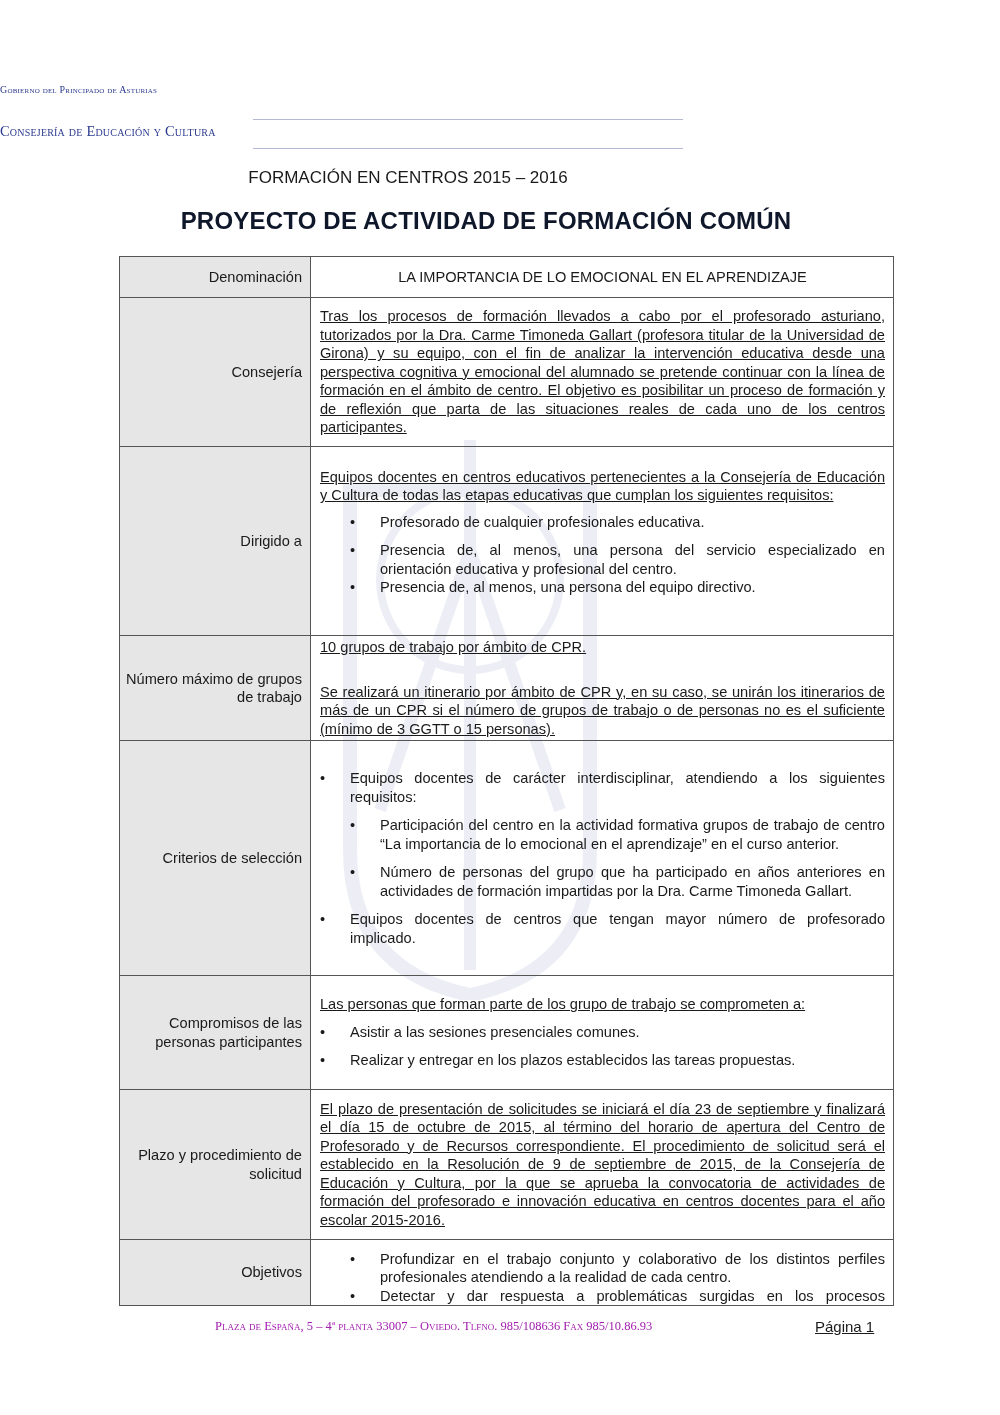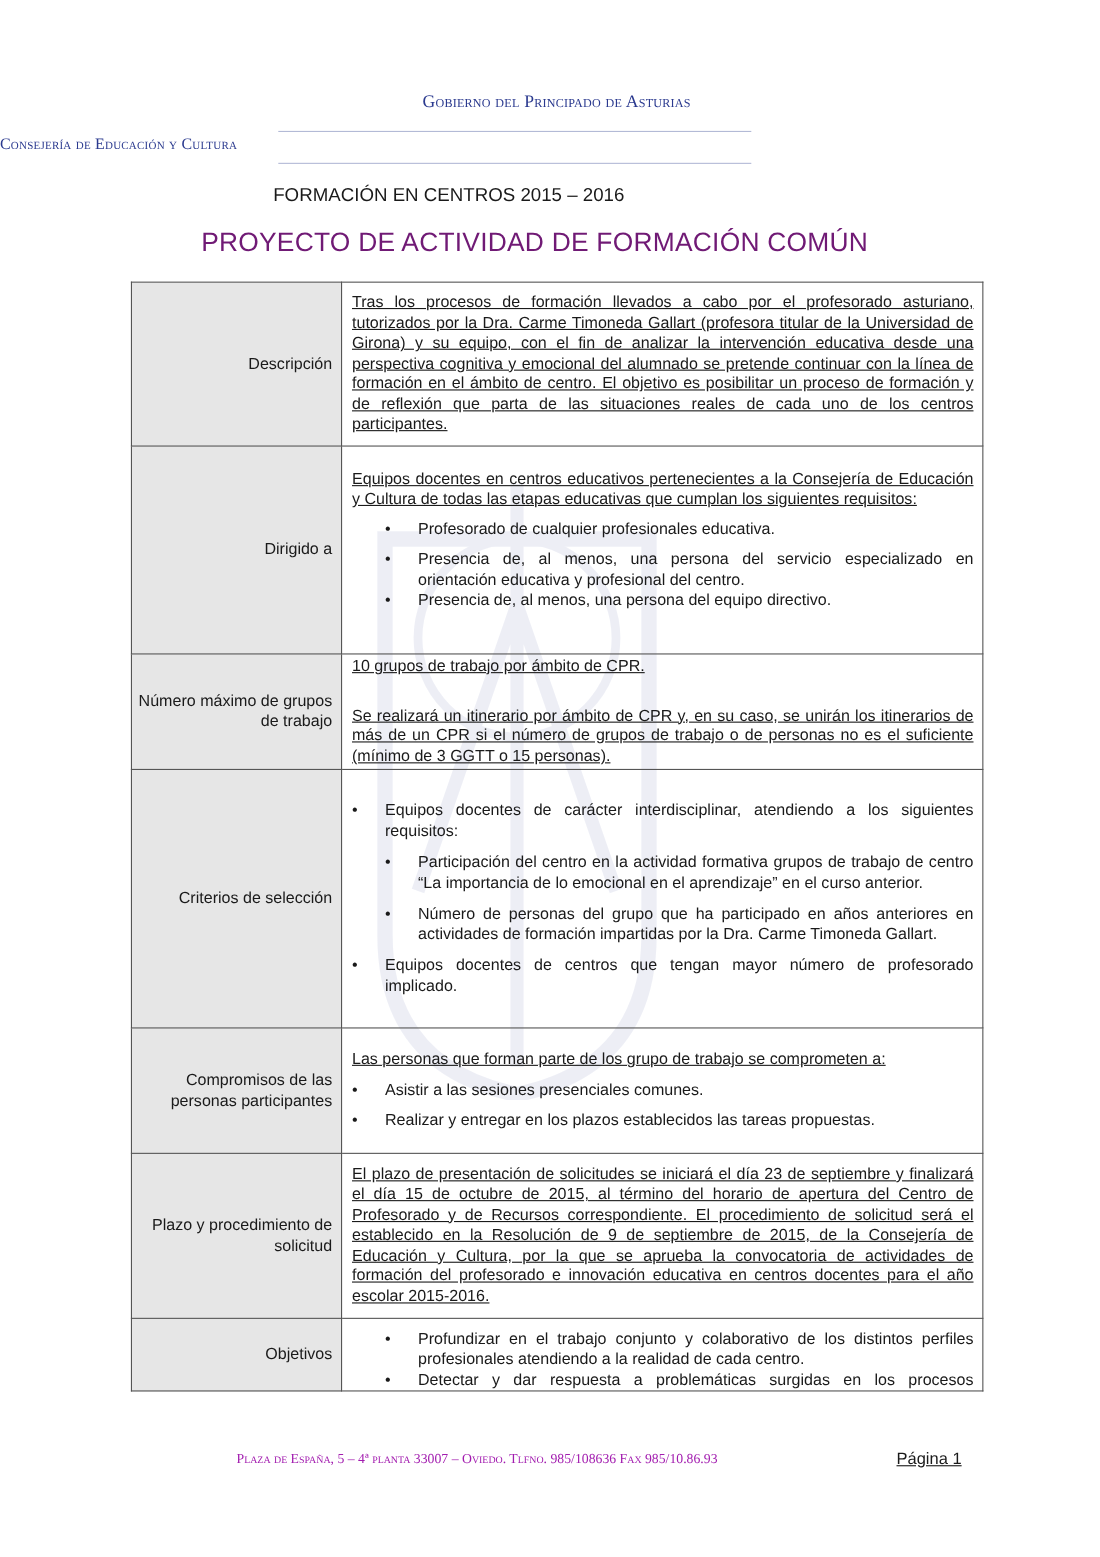--- a/index.html
+++ b/index.html
@@ -1,28 +1,28 @@
 <!DOCTYPE html>
 <html><head>
 <meta charset="utf-8">
 <style>
   html, body { margin: 0; padding: 0; background: #ffffff; }
   body { width: 1000px; height: 1415px; position: relative; overflow: hidden;
          font-family: "Liberation Sans", sans-serif; color: #1a1a1a; }
-  .hdr1 { position: absolute; top: 84px; left: 0; width: 940px; text-align: center;
-          color: #2b3a8f; font-family: "Liberation Serif", serif; font-size: 16px;
-          font-variant: small-caps; letter-spacing: 0.2px; padding-left: 36px; }
+  .hdr1 { position: absolute; top: 84px; left: 0; width: 940px; text-align: left;
+          color: #2b3a8f; font-family: "Liberation Serif", serif; font-size: 10px;
+          font-variant: small-caps; letter-spacing: 0.2px; }
   .rule { position: absolute; left: 253px; width: 430px; height: 1px; background: #b3bad6; }
   .hdr2 { position: absolute; top: 123px; left: 0; width: 936px; 
           color: #2b3a8f; font-family: "Liberation Serif", serif; font-size: 14.5px;
           font-variant: small-caps; letter-spacing: 0.2px; }
   .sub { position: absolute; top: 168px; left: 0; width: 816px; text-align: center;
          font-size: 17px; color: #1a1a1a; }
   .title { position: absolute; top: 207px; left: 0; width: 972px; text-align: center;
-           font-size: 24px; color: #701a75; letter-spacing: 0.2px; }
+           font-size: 24px; color: #0f172a; letter-spacing: 0.2px; font-weight: bold; }
   table.main { position: absolute; top: 256px; left: 119px; width: 775px;
                border-collapse: collapse; table-layout: fixed; font-size: 14.6px; line-height: 18.5px; }
   table.main td { border: 1px solid #555; vertical-align: middle; }
   td.lbl { width: 176px; background: #e6e6e6; text-align: right; padding: 0 8px 0 6px; color: #1a1a1a; }
   td.val { padding: 0 8px 0 9px; text-align: justify; }
   .c { text-align: center !important; }
   p { margin: 0; text-decoration: underline; }
   ul { margin: 0; padding: 0; list-style: none; }
   li { position: relative; }
   li .b { position: absolute; left: -30px; top: 0; }
@@ -42,22 +42,26 @@
 
 <div class="hdr1">Gobierno del Principado de Asturias</div>
 <div class="rule" style="top:119px"></div>
 <div class="hdr2">Consejería de Educación y Cultura</div>
 <div class="rule" style="top:148px"></div>
 <div class="sub">FORMACIÓN EN CENTROS 2015 – 2016</div>
 <div class="title">PROYECTO DE ACTIVIDAD DE FORMACIÓN COMÚN</div>
 
 <table class="main">
   <tbody>
+      <tr style="height:41px">
+    <td class="lbl">Denominación</td>
+    <td class="val c">LA IMPORTANCIA DE LO EMOCIONAL EN EL APRENDIZAJE</td>
+  </tr>
   <tr style="height:149px">
-    <td class="lbl">Descripción</td>
+    <td class="lbl">Consejería</td>
     <td class="val">
           <p>Tras los procesos de formación llevados a cabo por el profesorado asturiano, tutorizados por la Dra. Carme Timoneda Gallart (profesora titular de la Universidad de Girona) y su equipo, con el fin de analizar la intervención educativa desde una perspectiva cognitiva y emocional del alumnado se pretende continuar con la línea de formación en el ámbito de centro. El objetivo es posibilitar un proceso de formación y de reflexión que parta de las situaciones reales de cada uno de los centros participantes.</p>
         </td>
   </tr>
   <tr style="height:189px">
     <td class="lbl">Dirigido a</td>
     <td class="val">
       <p>Equipos docentes en centros educativos pertenecientes a la Consejería de Educación y Cultura de todas las etapas educativas que cumplan los siguientes requisitos:</p>
       <ul style="padding-left:60px; margin-top:8px; margin-bottom:18px">
         <li style="margin-bottom:10px"><span class="b">•</span><span>Profesorado de cualquier profesionales educativa.</span></li>

